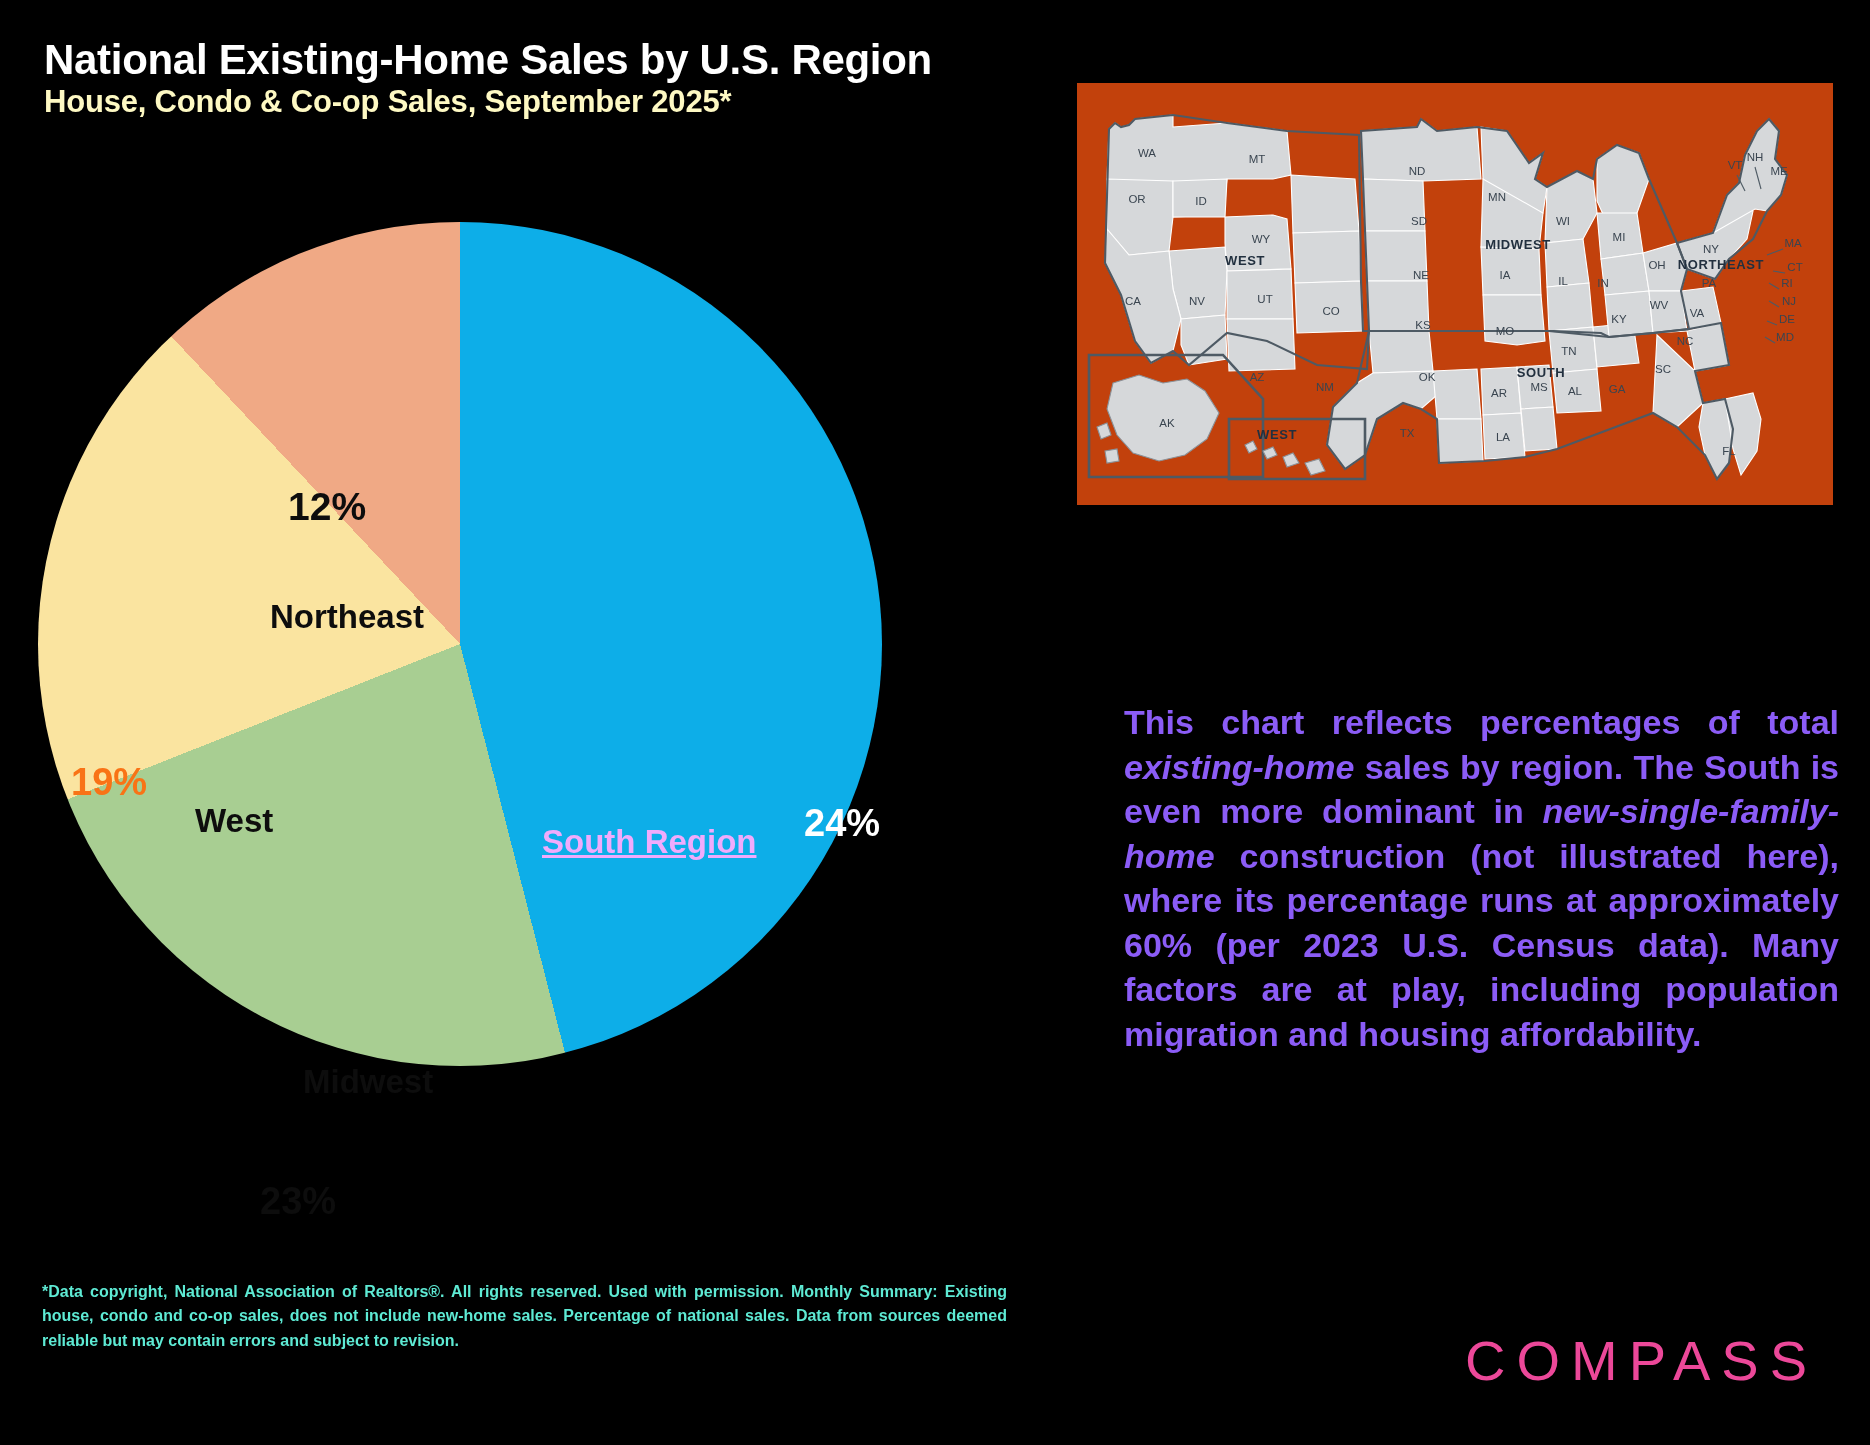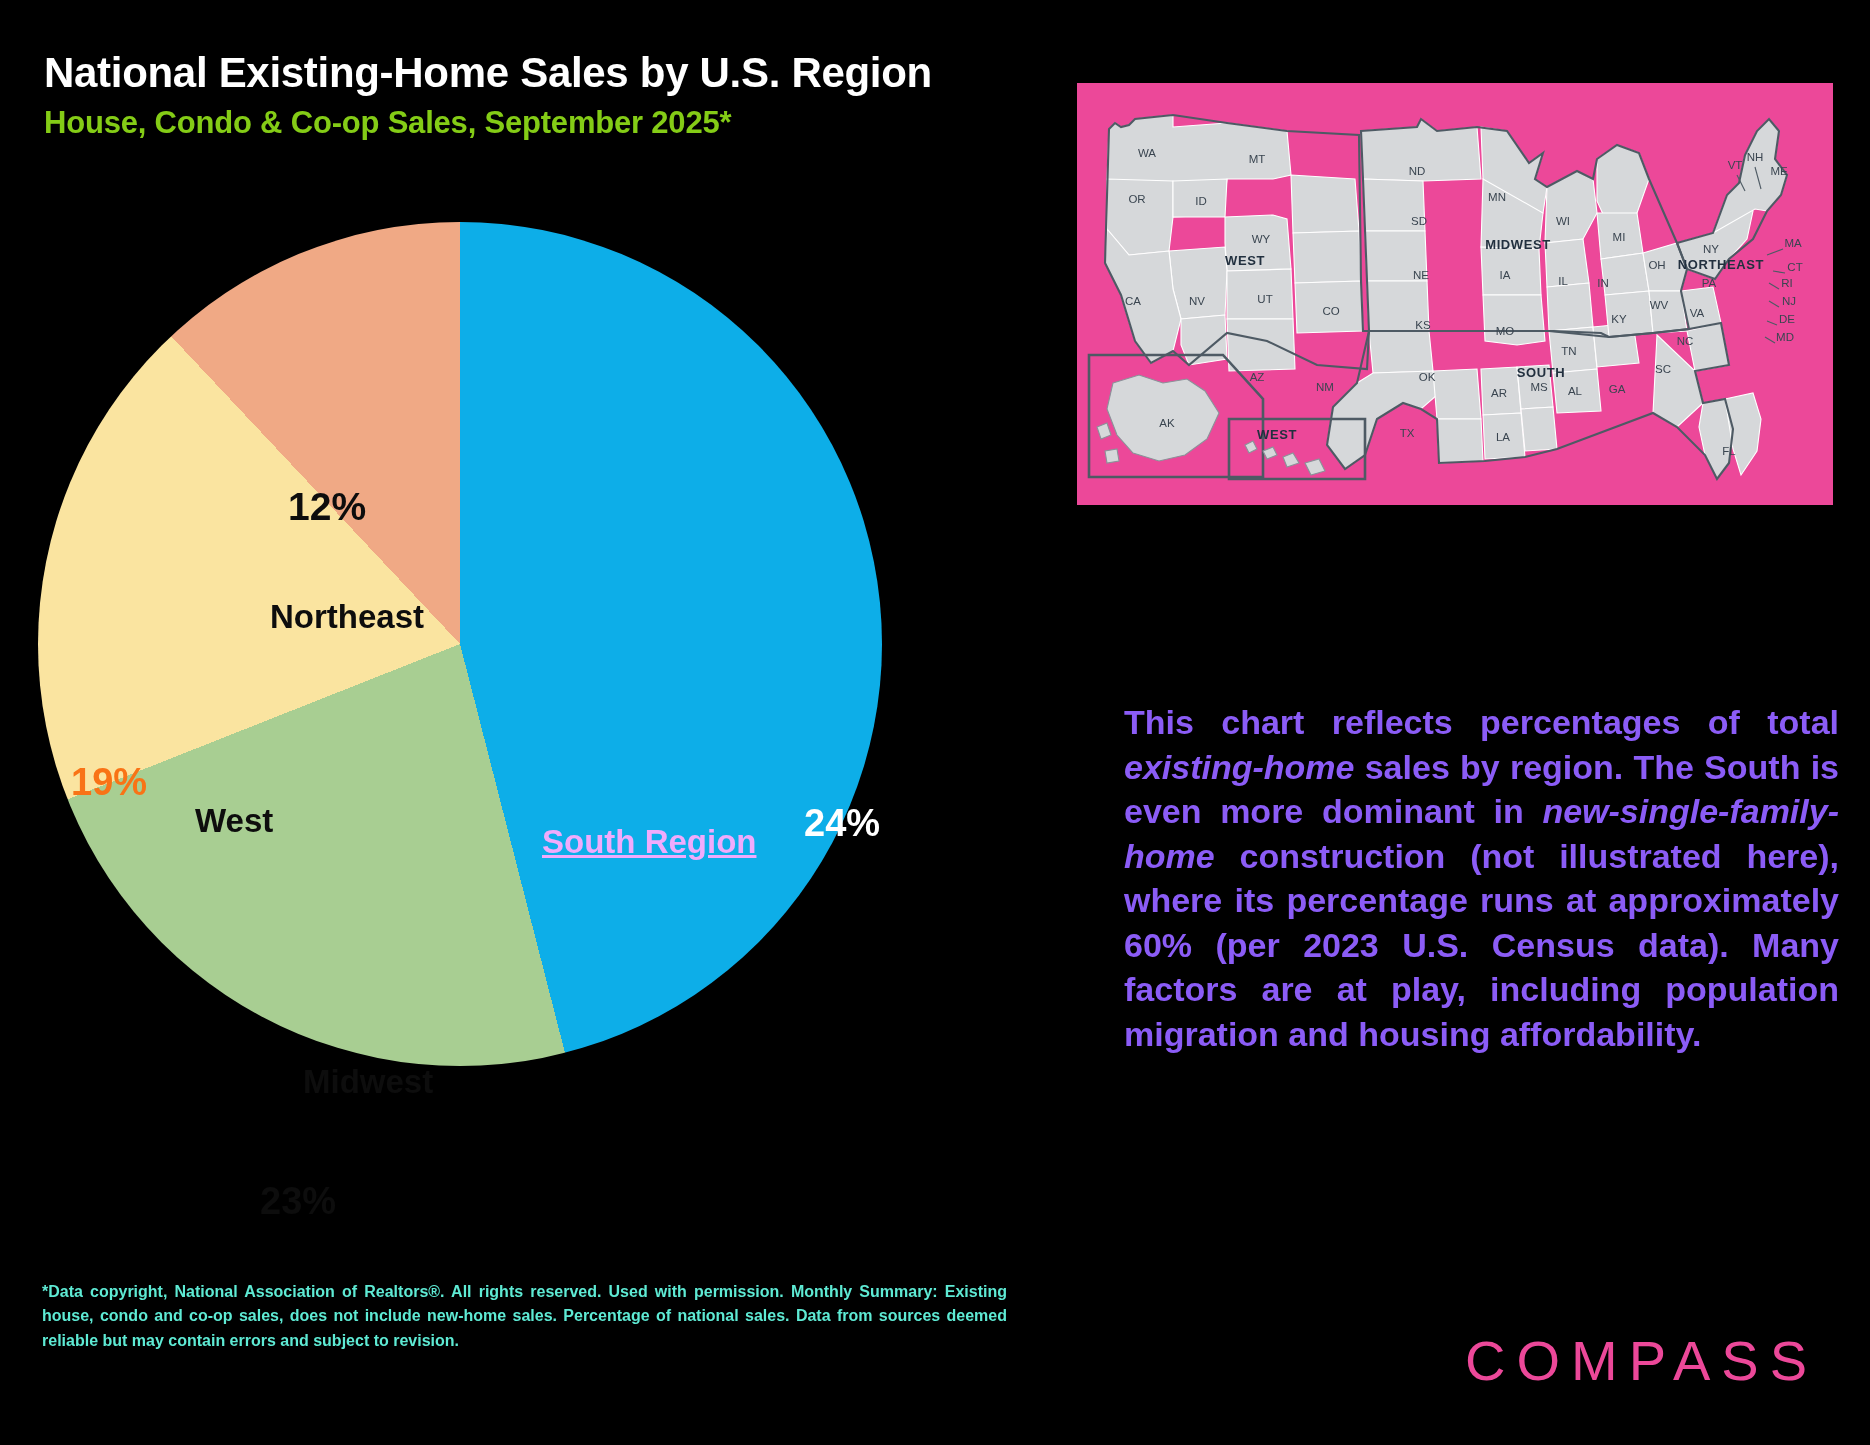--- a/index.html
+++ b/index.html
@@ -5,28 +5,28 @@
   * { box-sizing: border-box; margin: 0; padding: 0; }
   html, body {
     width: 1870px; height: 1445px;
     background: #000000;
     font-family: "Liberation Sans", sans-serif;
     overflow: hidden;
   }
   .page { position: relative; width: 1870px; height: 1445px; background: #000; }
 
   
-  .header { position: absolute; left: 44px; top: 49px; }
+  .header { position: absolute; left: 44px; top: 36px; }
   .title {
     font-size: 42px; font-weight: bold; color: #ffffff;
     letter-spacing: -0.3px; white-space: nowrap;
   }
   .subtitle {
-    font-size: 31px; font-weight: bold; color: #84cc16;
-    margin-top: 8px; letter-spacing: -0.2px; white-space: nowrap;
+    font-size: 31px; font-weight: bold; color: #fef9c3;
+    letter-spacing: -0.2px; white-space: nowrap;
   }
 
   
   .pie-wrap {
     position: absolute; left: 38px; top: 222px;
     width: 844px; height: 844px;
   }
   .pie {
     position: absolute; inset: 0;
     border-radius: 50%;
@@ -52,21 +52,21 @@
   .lbl-w-name   { left: 157px; top: 582px; font-size: 33px; color: #0d0d0d; }
   .lbl-s-name   { left: 504px; top: 603px; font-size: 33px; color: #f0abfc; text-decoration: underline; }
   .lbl-s-pct    { left: 766px; top: 582px; font-size: 38px; color: #ffffff; }
   .lbl-mw-name  { left: 265px; top: 843px; font-size: 33px; color: #0d0d0d; }
   .lbl-mw-pct   { left: 222px; top: 960px; font-size: 38px; color: #0d0d0d; }
 
   
   .map-panel {
     position: absolute; left: 1077px; top: 83px;
     width: 756px; height: 422px;
-    background: #ec4899;
+    background: #c2410c;
   }
   .map-panel svg { display: block; width: 100%; height: 100%; }
   .st-label { font-family: "Liberation Sans", sans-serif; font-size: 11.5px; fill: #3a4550; }
   .rg-label { font-family: "Liberation Sans", sans-serif; font-size: 13px; font-weight: bold; fill: #22303f; letter-spacing: 0.6px; }
 
   
   .note {
     position: absolute; left: 1124px; top: 700px; width: 715px;
     color: #8b5cf6; font-size: 34px; font-weight: bold;
     line-height: 1.31; text-align: justify;

